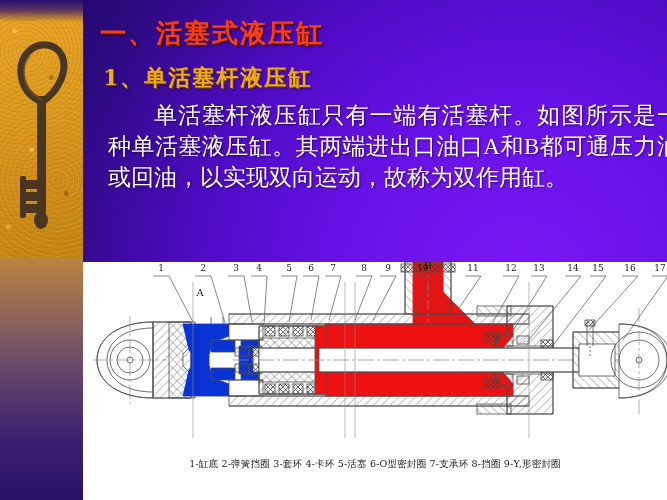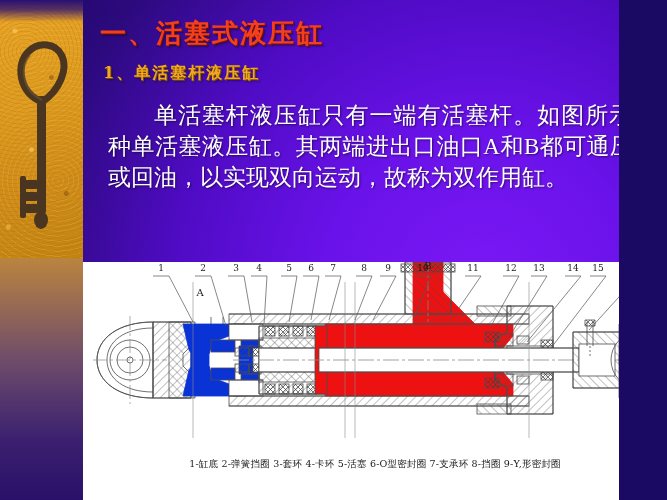--- a/index.html
+++ b/index.html
@@ -2,21 +2,21 @@
 <html><head>
 <meta charset="utf-8">
 <style>
   html,body{margin:0;padding:0;}
   body{
     width:667px;height:500px;overflow:hidden;
     font-family:"Liberation Sans","DejaVu Sans",sans-serif;
     background:#1b0a63;
   }
   #slide{
-    position:relative;width:619px;height:500px;overflow:hidden;
+    position:relative;width:667px;height:500px;overflow:hidden;
     background:
       radial-gradient(circle at 78% 58%, #7b18f5 0%, #6a12ea 28%, #4f0bc4 55%, #2c0a7e 80%, #1d0763 100%);
   }
   
   #left-col{
     position:absolute;left:0;top:0;width:83px;height:500px;
     background:linear-gradient(180deg,#efa41c 0%,#e8a01b 32%,#b98340 52%,#6e4c6a 72%,#3b2070 88%,#2a1068 100%);
     overflow:hidden;
   }
   #key-photo{
@@ -38,21 +38,21 @@
   #key-svg{position:absolute;left:8px;top:30px;}
   
   .heading{position:absolute;white-space:nowrap;font-weight:bold;}
   #title-main{
     left:100px;top:16px;font-size:26px;color:#f3401c;
     letter-spacing:2px;
     text-shadow:1px 1px 0 #7a1200,2px 2px 2px rgba(0,0,0,.45);
     font-family:"DejaVu Serif","Liberation Serif",serif;
   }
   #title-sub{
-    left:103px;top:63px;font-size:16px;color:#f0a81c;
+    left:103px;top:63px;font-size:22px;color:#f0a81c;
     letter-spacing:2px;
     text-shadow:1px 1px 0 #7a4a00,2px 2px 2px rgba(0,0,0,.4);
     font-family:"DejaVu Serif","Liberation Serif",serif;
   }
   #body-text{
     position:absolute;left:88px;top:100px;width:572px;
     font-family:Liberation Serif, serif;
     font-size:23px;line-height:31px;color:#ffffff;
     text-indent:46px;text-align:justify;
     text-shadow:1px 1px 2px rgba(0,0,0,.55);

